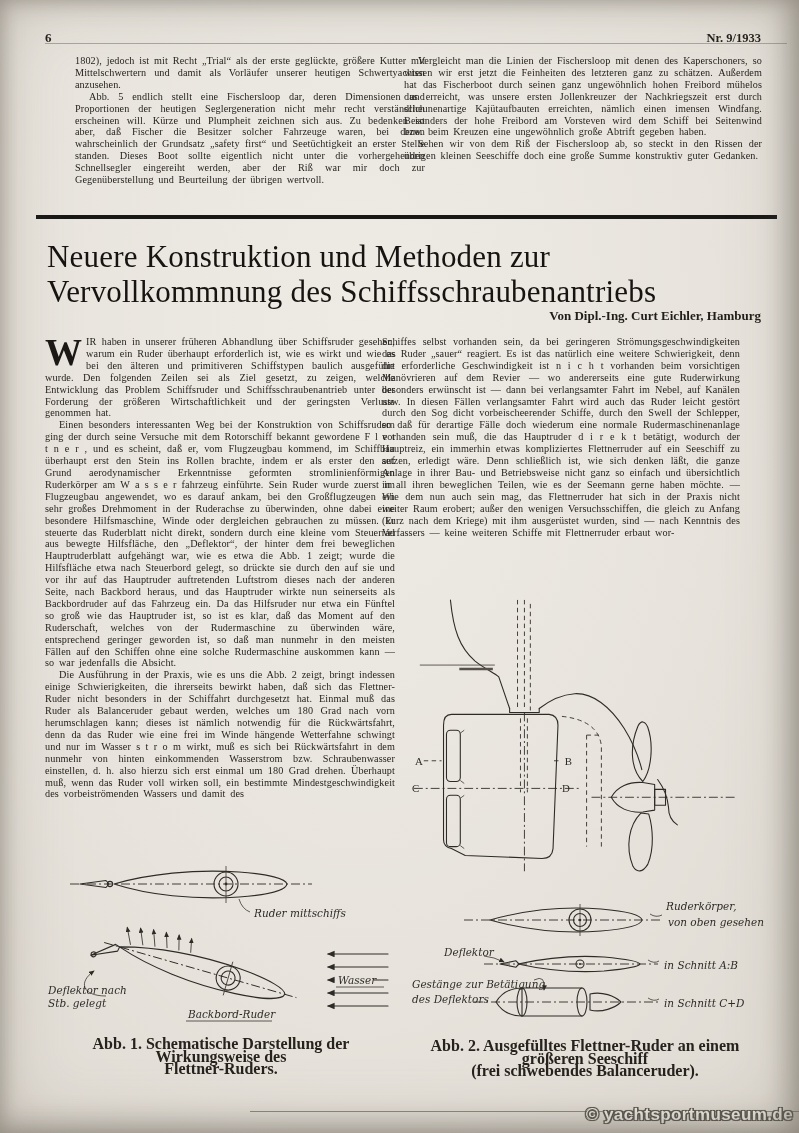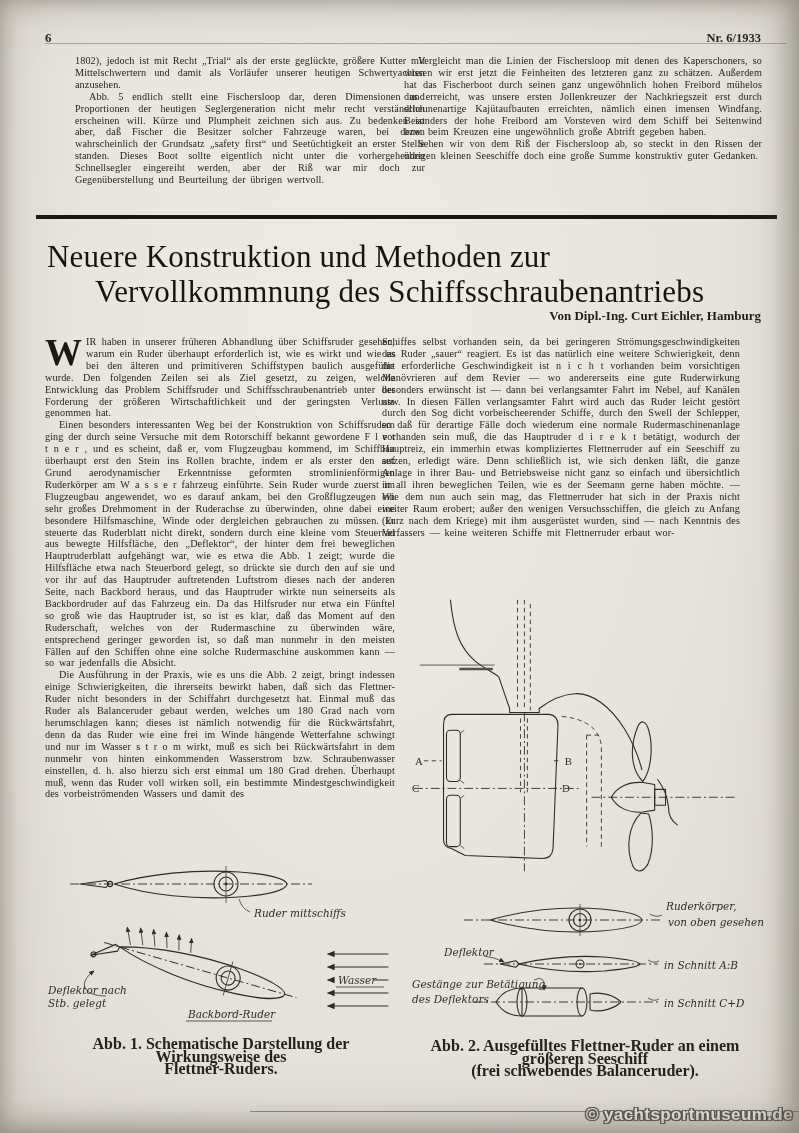--- a/index.html
+++ b/index.html
@@ -71,37 +71,37 @@
     text-shadow:-1.4px -1.4px 0 #5a564e, 1.4px -1.4px 0 #5a564e, -1.4px 1.4px 0 #5a564e,
                 1.4px 1.4px 0 #5a564e, 0 0 2px #4a463f;
   }
 </style>
 </head>
 <body>
 
 <div class="page">
 
   <div class="hdr-pagenum">6</div>
-  <div class="hdr-issue">Nr. 6/1933</div>
+  <div class="hdr-issue">Nr. 9/1933</div>
   <div class="hdr-rule"></div>
 
   <div class="txtcol intro-left">
     <p>1802), jedoch ist mit Recht „Trial“ als der erste geglückte, größere Kutter mit Mittelschwertern und damit als Vorläufer unserer heutigen Schwertyachten anzusehen.</p>
     <p class="ind">Abb. 5 endlich stellt eine Fischersloop dar, deren Dimensionen und Proportionen der heutigen Seglergeneration nicht mehr recht verständlich erscheinen will. Kürze und Plumpheit zeichnen sich aus. Zu bedenken ist aber, daß Fischer die Besitzer solcher Fahrzeuge waren, bei denen wahrscheinlich der Grundsatz „safety first“ und Seetüchtigkeit an erster Stelle standen. Dieses Boot sollte eigentlich nicht unter die vorhergehenden Schnellsegler eingereiht werden, aber der Riß war mir doch zur Gegenüberstellung und Beurteilung der übrigen wertvoll.</p>
   </div>
   <div class="txtcol intro-right">
     <p class="ind">Vergleicht man die Linien der Fischersloop mit denen des Kaperschoners, so wissen wir erst jetzt die Feinheiten des letzteren ganz zu schätzen. Außerdem hat das Fischerboot durch seinen ganz ungewöhnlich hohen Freibord mühelos das erreicht, was unsere ersten Jollenkreuzer der Nachkriegszeit erst durch scheunenartige Kajütaufbauten erreichten, nämlich einen imensen Windfang. Besonders der hohe Freibord am Vorsteven wird dem Schiff bei Seitenwind bzw. beim Kreuzen eine ungewöhnlich große Abtrift gegeben haben.</p>
     <p class="ind">Sehen wir von dem Riß der Fischersloop ab, so steckt in den Rissen der übrigen kleinen Seeschiffe doch eine große Summe konstruktiv guter Gedanken.</p>
   </div>
 
   <div class="thick-rule"></div>
 
   <h1 class="title" style="margin:0;font-weight:normal;">
     <span style="display:block;">Neuere Konstruktion und Methoden zur</span>
-    <span style="display:block;margin-left:48px;">Vervollkommnung des Schiffsschraubenantriebs</span>
+    <span style="display:block;">Vervollkommnung des Schiffsschraubenantriebs</span>
   </h1>
   <div class="byline">Von Dipl.-Ing. Curt Eichler, Hamburg</div>
 
   <div class="txtcol art-left">
     <p><span class="dropcap">W</span><span>IR haben in unserer früheren Abhandlung über Schiffsruder gesehen, warum ein Ruder überhaupt erforderlich ist, wie es wirkt und wie es bei den älteren und primitiveren Schiffstypen baulich ausgeführt wurde. Den folgenden Zeilen sei als Ziel gesetzt, zu zeigen, welche Entwicklung das Problem Schiffsruder und Schiffsschraubenantrieb unter der Forderung der größeren Wirtschaftlichkeit und der geringsten Verluste genommen hat.</span></p>
     <p class="ind">Einen besonders interessanten Weg bei der Konstruktion von Schiffsrudern ging der durch seine Versuche mit dem Rotorschiff bekannt gewordene F l e t t n e r , und es scheint, daß er, vom Flugzeugbau kommend, im Schiffbau überhaupt erst den Stein ins Rollen brachte, indem er als erster den auf Grund aerodynamischer Erkenntnisse geformten stromlinienförmigen Ruderkörper am W a s s e r fahrzeug einführte. Sein Ruder wurde zuerst im Flugzeugbau angewendet, wo es darauf ankam, bei den Großflugzeugen ein sehr großes Drehmoment in der Ruderachse zu überwinden, ohne dabei eine besondere Hilfsmaschine, Winde oder dergleichen gebrauchen zu müssen. Er steuerte das Ruderblatt nicht direkt, sondern durch eine kleine vom Steuerrad aus bewegte Hilfsfläche, den „Deflektor“, der hinter dem frei beweglichen Hauptruderblatt aufgehängt war, wie es etwa die Abb. 1 zeigt; wurde die Hilfsfläche etwa nach Steuerbord gelegt, so drückte sie durch den auf sie und vor ihr auf das Hauptruder auftretenden Luftstrom dieses nach der anderen Seite, nach Backbord heraus, und das Hauptruder wirkte nun seinerseits als Backbordruder auf das Fahrzeug ein. Da das Hilfsruder nur etwa ein Fünftel so groß wie das Hauptruder ist, so ist es klar, daß das Moment auf den Ruderschaft, welches von der Rudermaschine zu überwinden wäre, entsprechend geringer geworden ist, so daß man nunmehr in den meisten Fällen auf den Schiffen ohne eine solche Rudermaschine auskommen kann — so war jedenfalls die Absicht.</p>
     <p class="ind">Die Ausführung in der Praxis, wie es uns die Abb. 2 zeigt, bringt indessen einige Schwierigkeiten, die ihrerseits bewirkt haben, daß sich das Flettner-Ruder nicht besonders in der Schiffahrt durchgesetzt hat. Einmal muß das Ruder als Balanceruder gebaut werden, welches um 180 Grad nach vorn herumschlagen kann; dieses ist nämlich notwendig für die Rückwärtsfahrt, denn da das Ruder wie eine frei im Winde hängende Wetterfahne schwingt und nur im Wasser s t r o m wirkt, muß es sich bei Rückwärtsfahrt in dem nunmehr von hinten einkommenden Wasserstrom bzw. Schraubenwasser einstellen, d. h. also hierzu sich erst einmal um 180 Grad drehen. Überhaupt muß, wenn das Ruder voll wirken soll, ein bestimmte Mindestgeschwindigkeit des vorbeiströmenden Wassers und damit des</p>
   </div>
   <div class="txtcol art-right">
     <p>Schiffes selbst vorhanden sein, da bei geringeren Strömungsgeschwindigkeiten das Ruder „sauer“ reagiert. Es ist das natürlich eine weitere Schwierigkeit, denn die erforderliche Geschwindigkeit ist n i c h t vorhanden beim vorsichtigen Manövrieren auf dem Revier — wo andererseits eine gute Ruderwirkung besonders erwünscht ist — dann bei verlangsamter Fahrt im Nebel, auf Kanälen usw. In diesen Fällen verlangsamter Fahrt wird auch das Ruder leicht gestört durch den Sog dicht vorbeischeerender Schiffe, durch den Swell der Schlepper, so daß für derartige Fälle doch wiederum eine normale Rudermaschinenanlage vorhanden sein muß, die das Hauptruder d i r e k t betätigt, wodurch der Hauptreiz, ein immerhin etwas kompliziertes Flettnerruder auf ein Seeschiff zu setzen, erledigt wäre. Denn schließlich ist, wie sich denken läßt, die ganze Anlage in ihrer Bau- und Betriebsweise nicht ganz so einfach und übersichtlich in all ihren beweglichen Teilen, wie es der Seemann gerne haben möchte. — Wie dem nun auch sein mag, das Flettnerruder hat sich in der Praxis nicht weiter Raum erobert; außer den wenigen Versuchsschiffen, die gleich zu Anfang (kurz nach dem Kriege) mit ihm ausgerüstet wurden, sind — nach Kenntnis des Verfassers — keine weiteren Schiffe mit Flettnerruder erbaut wor-</p>

